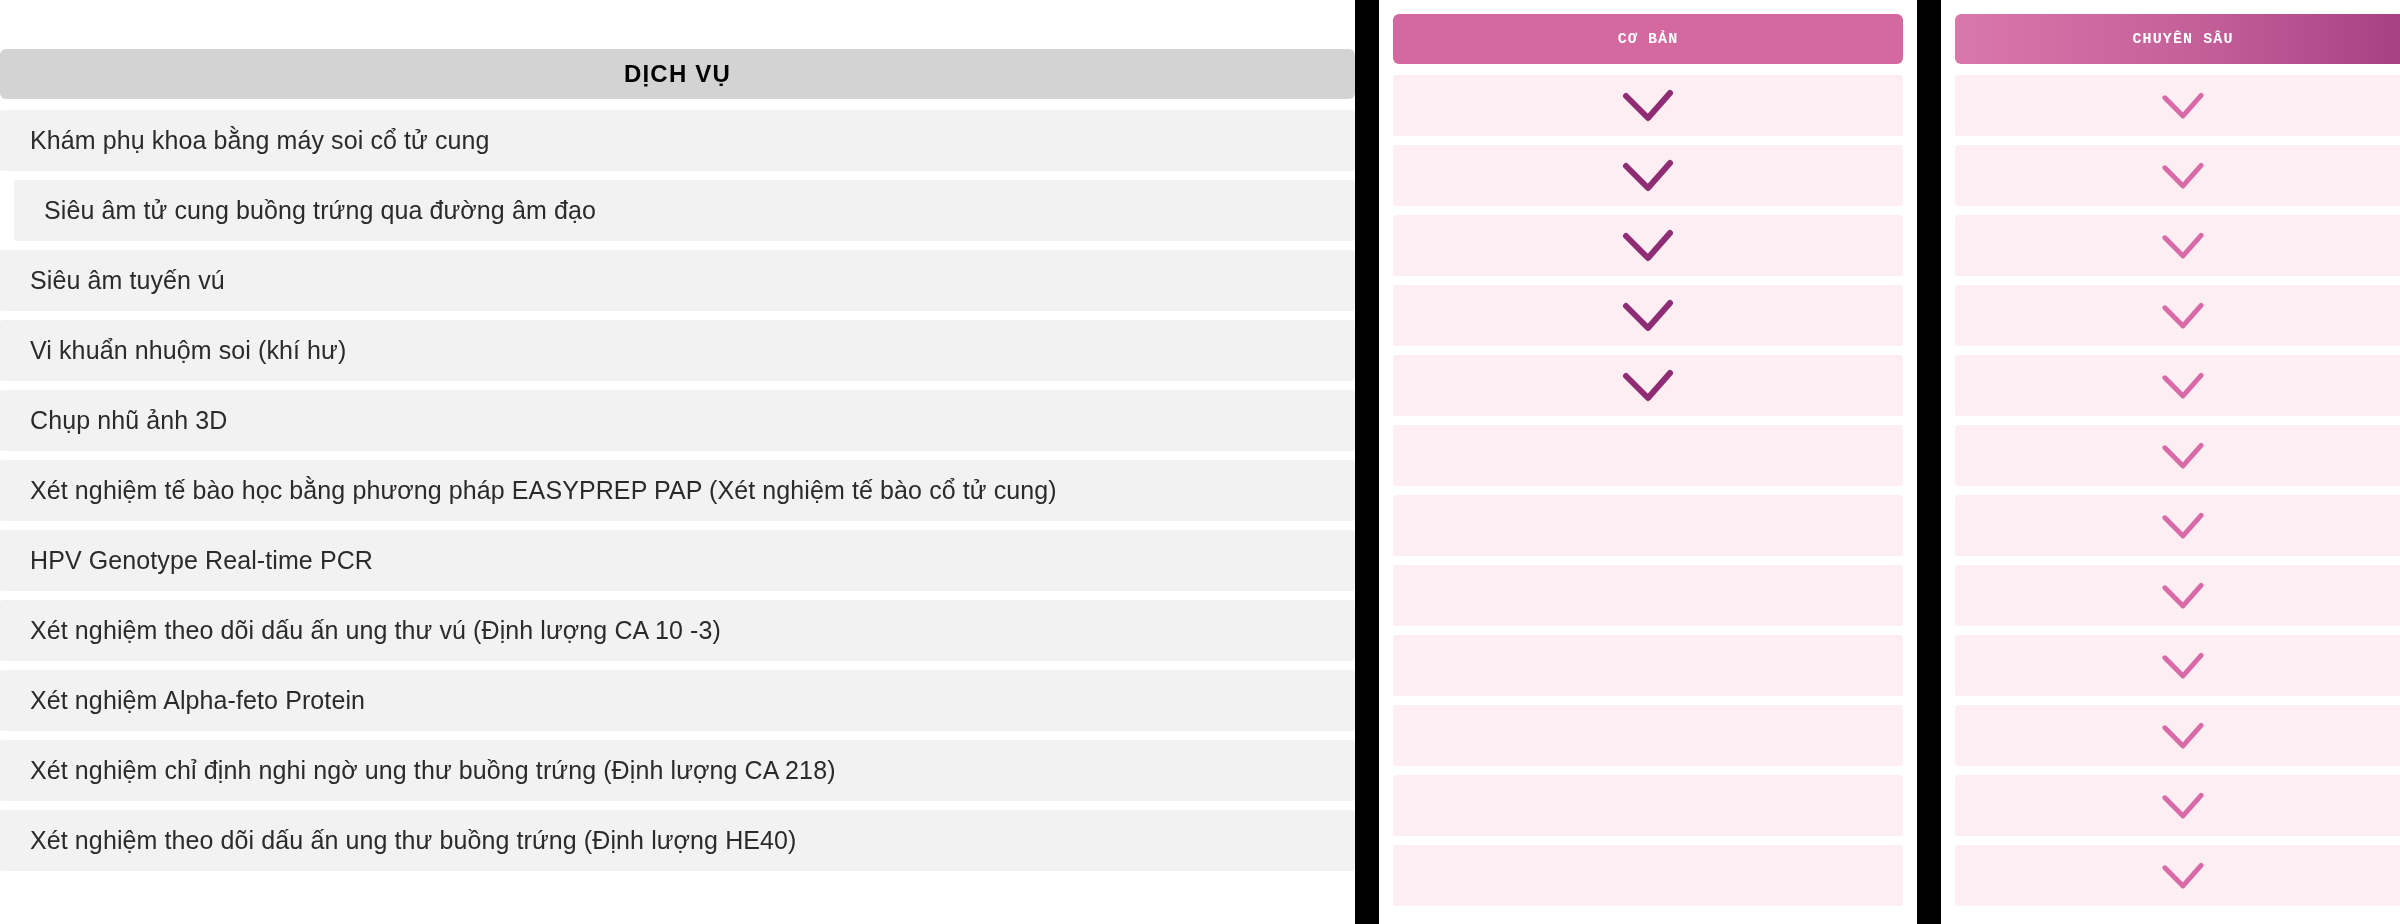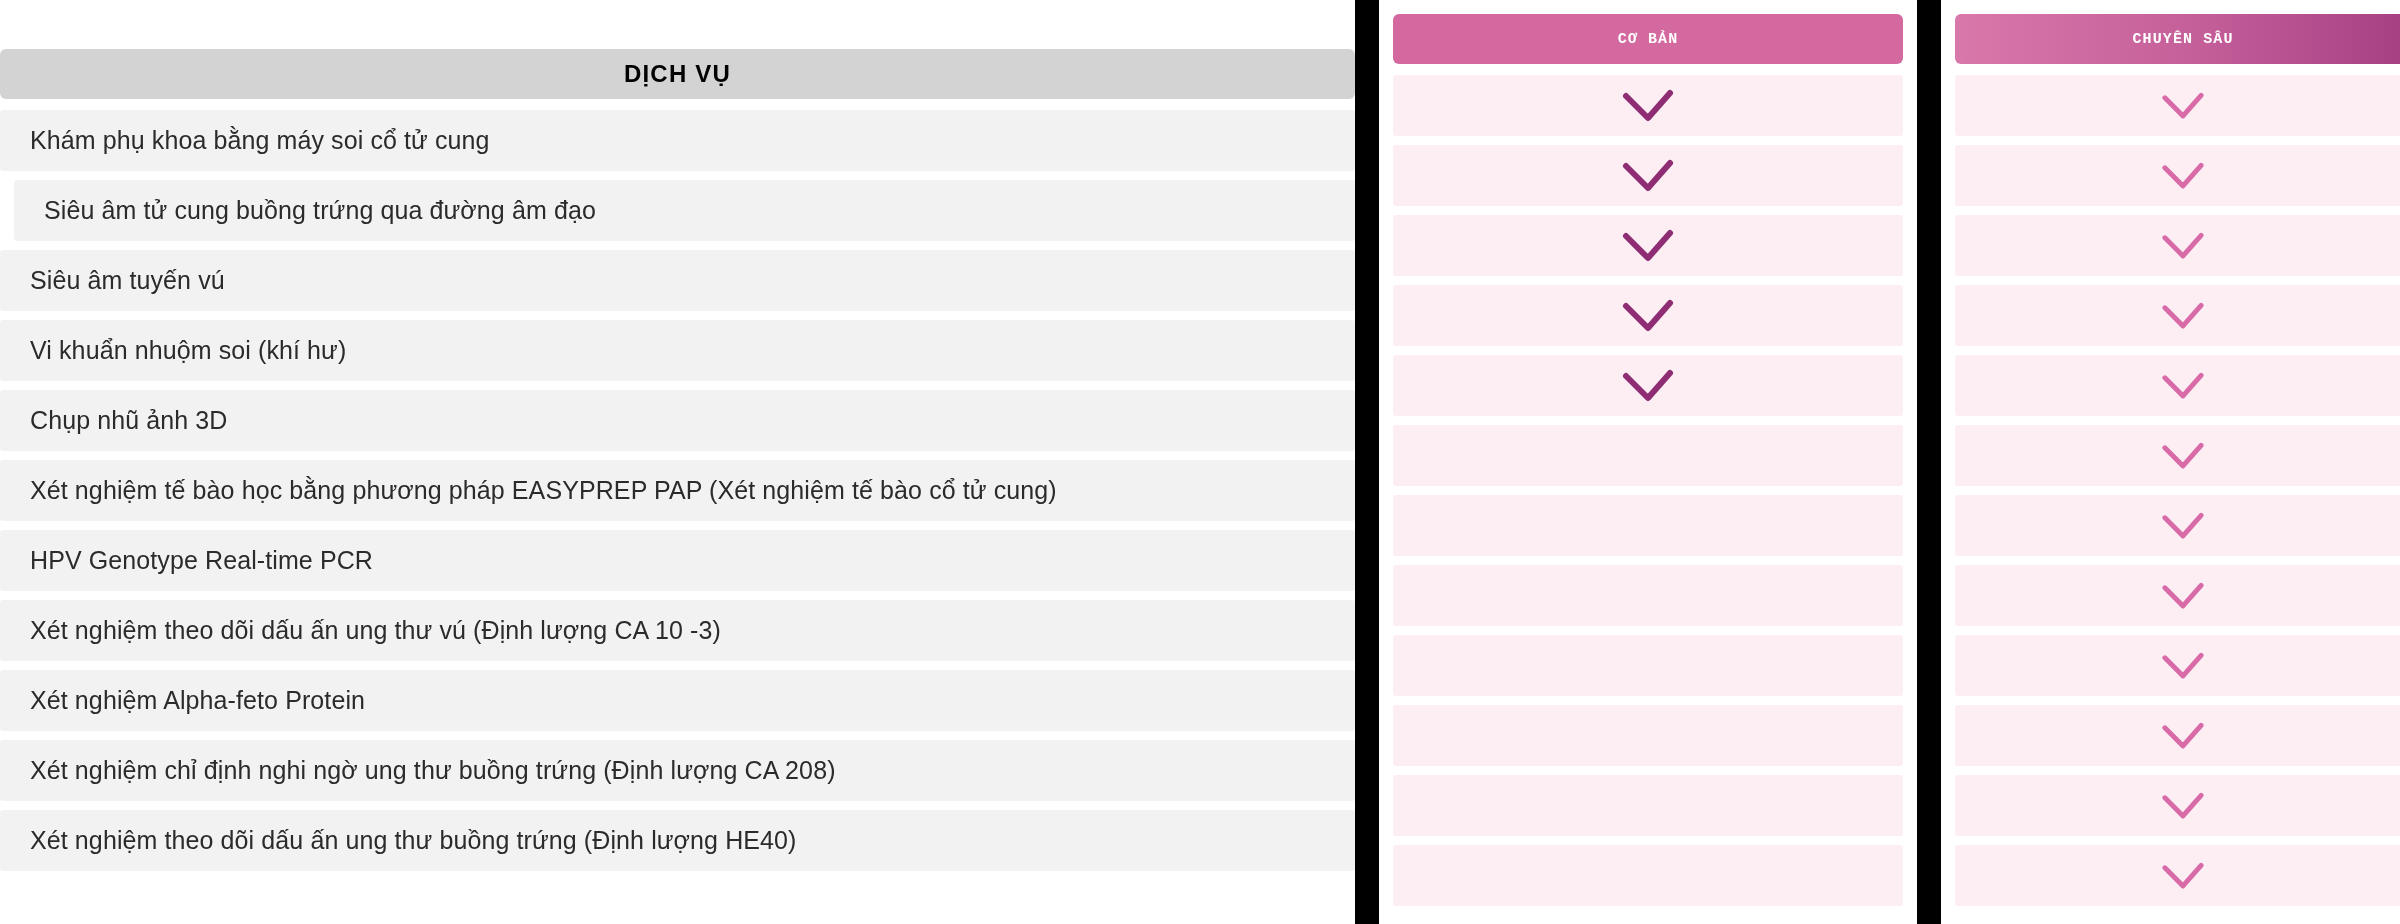--- a/index.html
+++ b/index.html
@@ -141,21 +141,21 @@
         <div class="service-cell" style="margin-bottom: 9px;">
           <span class="service-cell-label">HPV Genotype Real-time PCR</span>
         </div>
         <div class="service-cell" style="margin-bottom: 9px;">
           <span class="service-cell-label">Xét nghiệm theo dõi dấu ấn ung thư vú (Định lượng CA 10 -3)</span>
         </div>
         <div class="service-cell" style="margin-bottom: 9px;">
           <span class="service-cell-label">Xét nghiệm Alpha-feto Protein</span>
         </div>
         <div class="service-cell" style="margin-bottom: 9px;">
-          <span class="service-cell-label">Xét nghiệm chỉ định nghi ngờ ung thư buồng trứng (Định lượng CA 208)</span>
+          <span class="service-cell-label">Xét nghiệm chỉ định nghi ngờ ung thư buồng trứng (Định lượng CA 218)</span>
         </div>
         <div class="service-cell" style="margin-bottom: 9px;">
           <span class="service-cell-label">Xét nghiệm theo dõi dấu ấn ung thư buồng trứng (Định lượng HE40)</span>
         </div>
       </div>
   </div>
 
   <div class="sep"></div>
 
   <div class="col-plan col-basic">

